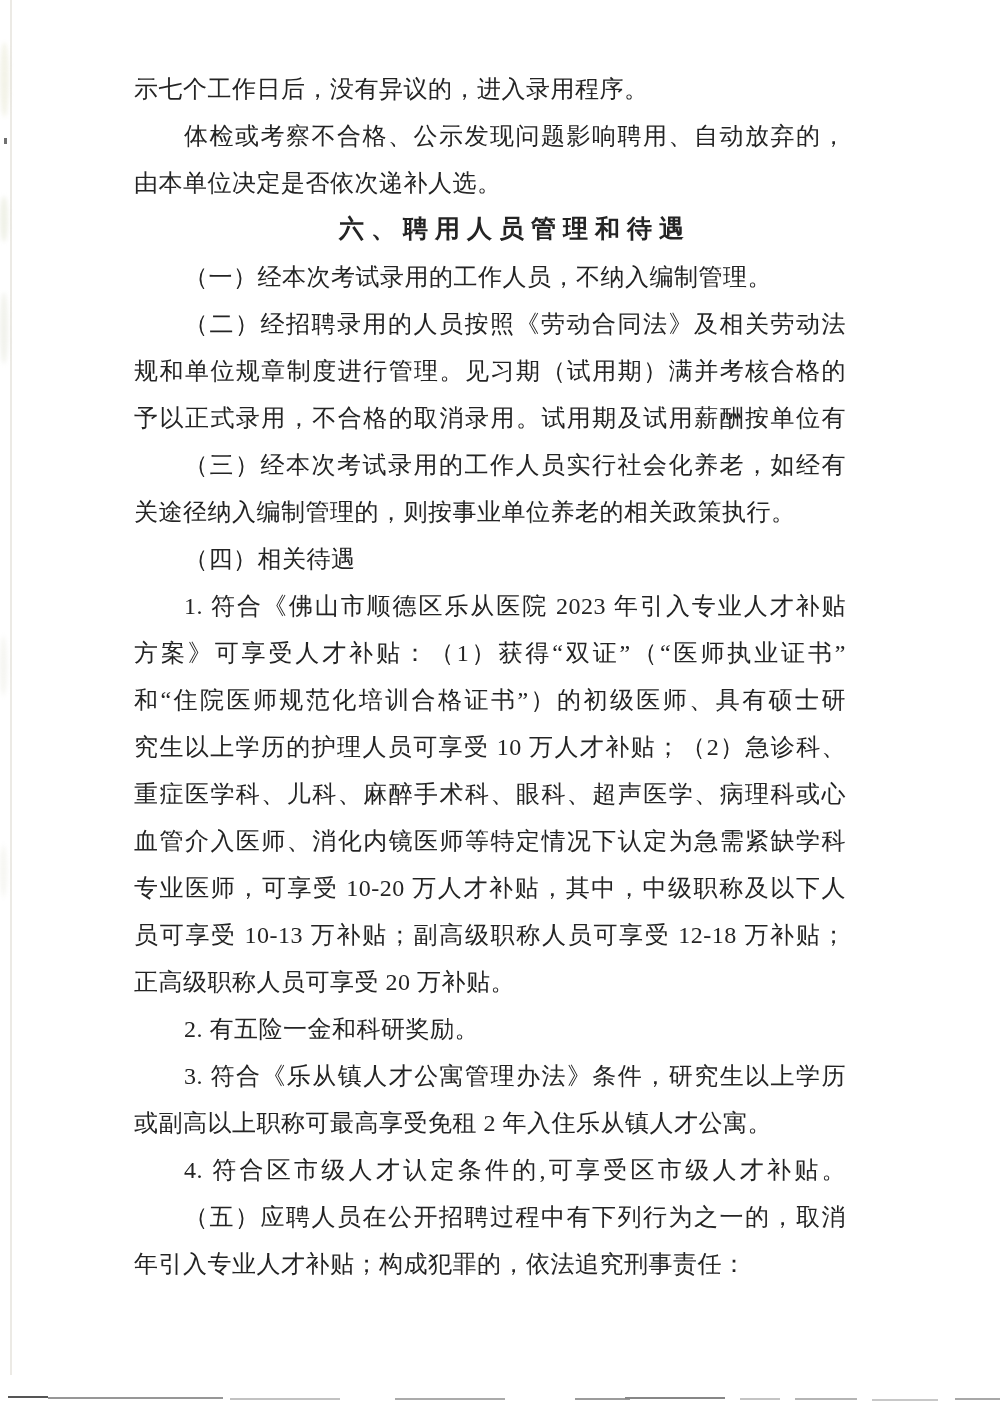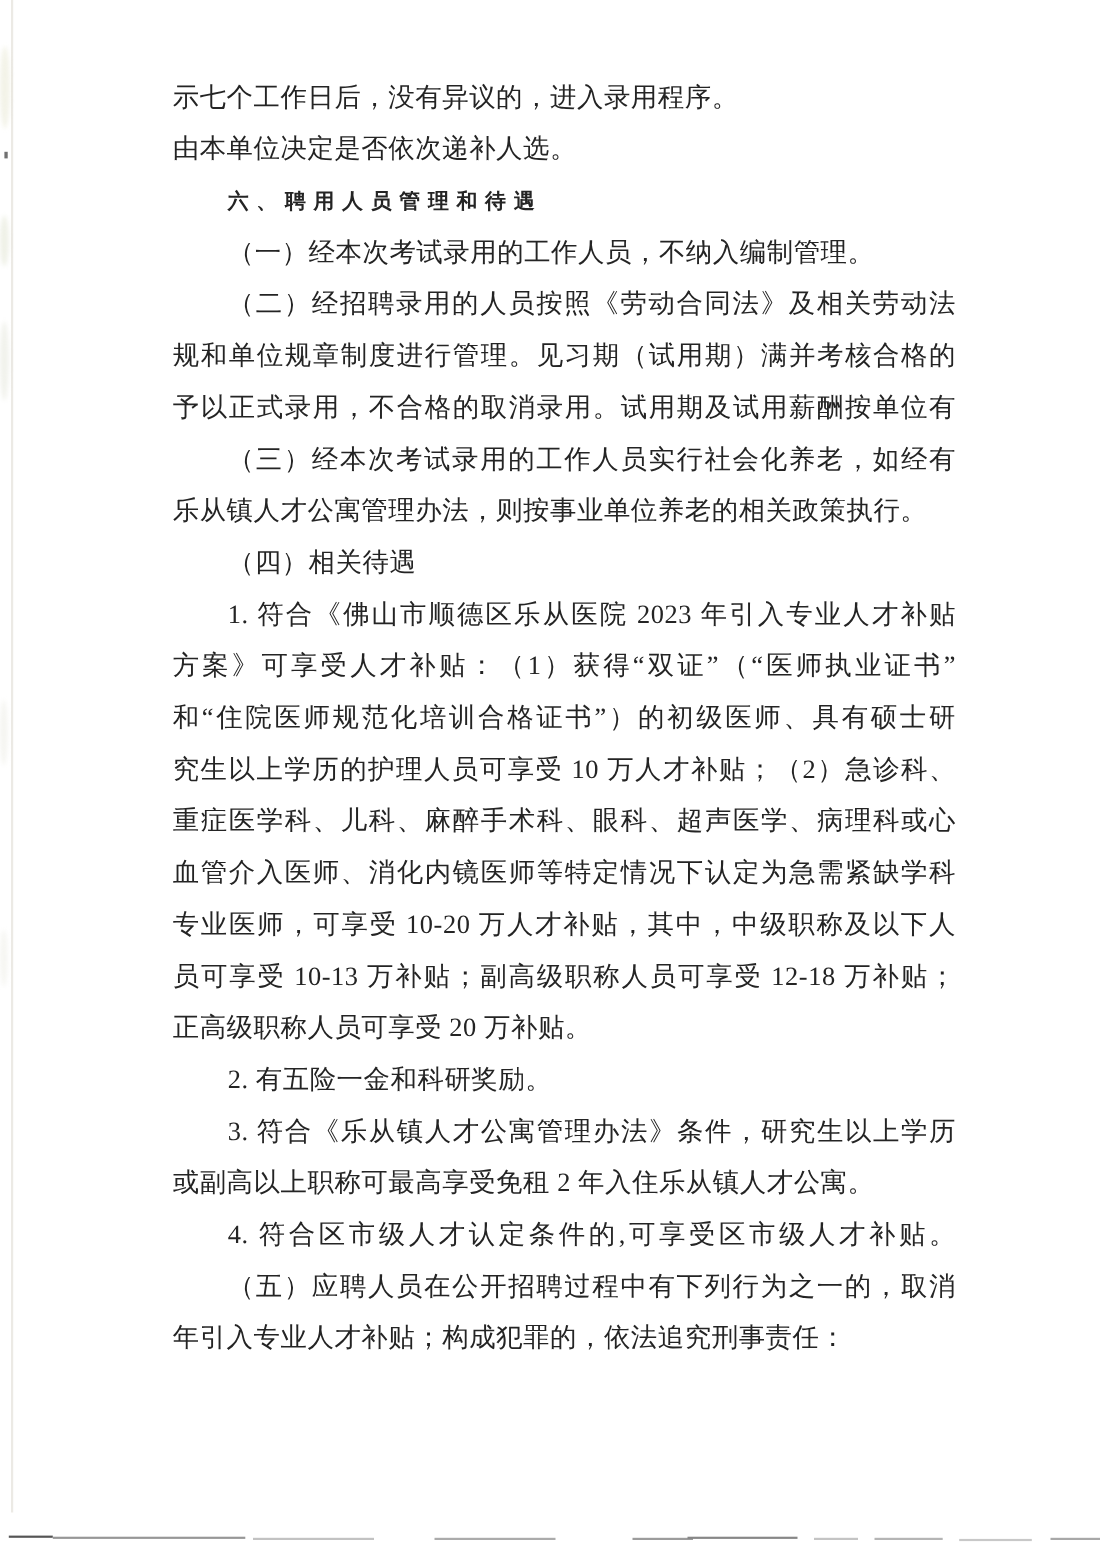--- a/index.html
+++ b/index.html
@@ -12,21 +12,21 @@
     background: #ffffff;
     font-family: "Liberation Serif", "DejaVu Serif", serif;
   }
   .page {
     position: absolute;
     inset: 0;
     background: #ffffff;
   }
   .text-block {
     position: absolute;
-    left: 157px;
+    left: 134px;
     top: 66px;
     width: 712px;
     color: #242424;
   }
   .line {
     font-size: 24px;
     height: 47px;
     line-height: 47px;
     letter-spacing: 0.5px;
     white-space: nowrap;
@@ -34,24 +34,25 @@
   }
   .line.indent { padding-left: 50px; }
   .line.justify {
     white-space: normal;
     text-align: justify;
     text-align-last: justify;
     height: 47px;
     overflow: hidden;
   }
   .line.heading {
-    font-family: Liberation Sans, sans-serif;
+    font-family: Liberation Mono, monospace;
     font-weight: 700;
-    font-size: 19px;
+    font-size: 25px;
     letter-spacing: 7px;
+    text-align: center;
   }
 
   
   .left-edge-line {
     position: absolute;
     left: 10px; top: 0;
     width: 2px; height: 1375px;
     background: rgba(185, 180, 162, 0.28);
   }
   .smudge {
@@ -88,28 +89,29 @@
   .bl9  { left: 872px; width: 66px;  top: 3px; background: #c8c8c8; }
   .bl10 { left: 955px; width: 45px;  top: 2px; background: #a8a8a8; }
 </style>
 </head>
 <body style="background: rgb(255, 255, 255);">
 
 <div class="page">
 
   <div class="text-block" id="text-block" style="color: rgb(36, 36, 36);">
       <div class="line">示七个工作日后，没有异议的，进入录用程序。</div>
+      <div class="line indent justify">体检或考察不合格、公示发现问题影响聘用、自动放弃的，</div>
       <div class="line">由本单位决定是否依次递补人选。</div>
       <div class="line indent heading">六、聘用人员管理和待遇</div>
       <div class="line indent">（一）经本次考试录用的工作人员，不纳入编制管理。</div>
       <div class="line indent justify">（二）经招聘录用的人员按照《劳动合同法》及相关劳动法</div>
       <div class="line justify">规和单位规章制度进行管理。见习期（试用期）满并考核合格的</div>
       <div class="line justify">予以正式录用，不合格的取消录用。试用期及试用薪酬按单位有</div>
       <div class="line indent justify">（三）经本次考试录用的工作人员实行社会化养老，如经有</div>
-      <div class="line">乐从镇人才公寓管理办法，则按事业单位养老的相关政策执行。</div>
+      <div class="line">关途径纳入编制管理的，则按事业单位养老的相关政策执行。</div>
       <div class="line indent">（四）相关待遇</div>
       <div class="line indent justify">1. 符合《佛山市顺德区乐从医院 2023 年引入专业人才补贴</div>
       <div class="line justify">方案》可享受人才补贴：（1）获得“双证”（“医师执业证书”</div>
       <div class="line justify">和“住院医师规范化培训合格证书”）的初级医师、具有硕士研</div>
       <div class="line justify">究生以上学历的护理人员可享受 10 万人才补贴；（2）急诊科、</div>
       <div class="line justify">重症医学科、儿科、麻醉手术科、眼科、超声医学、病理科或心</div>
       <div class="line justify">血管介入医师、消化内镜医师等特定情况下认定为急需紧缺学科</div>
       <div class="line justify">专业医师，可享受 10-20 万人才补贴，其中，中级职称及以下人</div>
       <div class="line justify">员可享受 10-13 万补贴；副高级职称人员可享受 12-18 万补贴；</div>
       <div class="line">正高级职称人员可享受 20 万补贴。</div>

